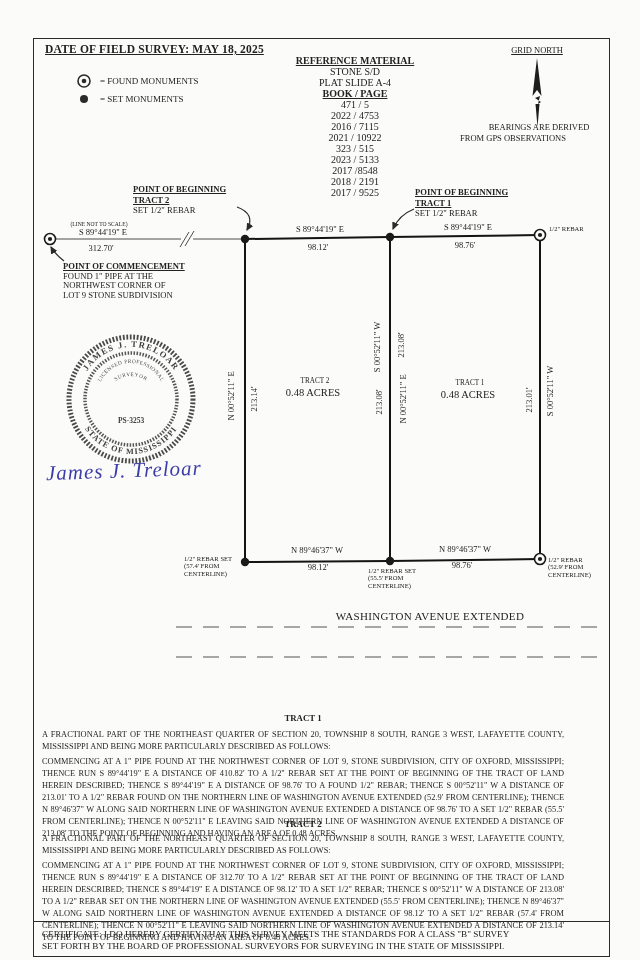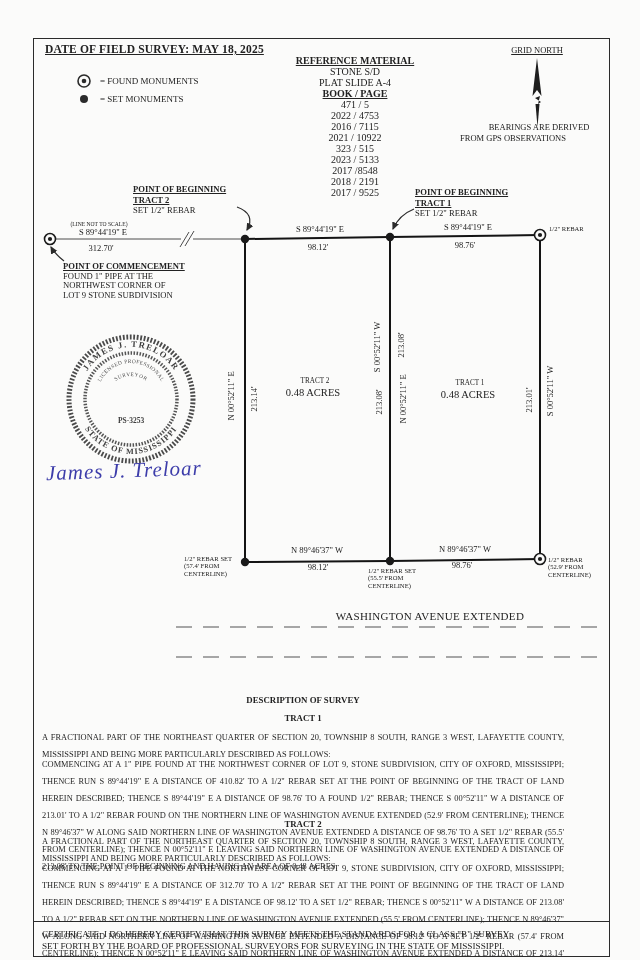--- a/index.html
+++ b/index.html
@@ -10,21 +10,21 @@
   .divider{position:absolute;left:33px;top:921px;width:577px;border-top:1.6px solid #2b2b2b;}
   .abs{position:absolute;white-space:nowrap;}
   .pin{position:absolute;transform:translate(-50%,-50%);white-space:nowrap;}
   .pinrot{position:absolute;transform:translate(-50%,-50%) rotate(-90deg);white-space:nowrap;}
   .b{font-weight:bold;text-decoration:underline;}
   .u{text-decoration:underline;}
   .s12{font-size:11.5px;letter-spacing:.2px;}
   .s9{font-size:9px;}
   .s85{font-size:8.5px;}
   .ctr{text-align:center;}
-  .para{position:absolute;left:42px;width:522px;font-size:8.4px;line-height:17px;
+  .para{position:absolute;left:42px;width:522px;font-size:8.4px;line-height:12px;
         text-align:justify;white-space:normal;color:#262626;}
   .head{position:absolute;left:42px;width:522px;text-align:center;font-weight:bold;font-size:8.8px;}
   .refline{font-size:10px;line-height:11px;}
   .poblock{position:absolute;font-size:8.6px;line-height:10.5px;}
   .cornernote{position:absolute;font-size:6.6px;line-height:7.4px;}
   .sig{position:absolute;left:46px;top:458px;width:180px;font-style:italic;font-size:21px;
        color:#3d3daa;transform:rotate(-2deg);letter-spacing:1px;}
   svg{position:absolute;left:0;top:0;}
 </style>
 </head>
@@ -204,21 +204,20 @@
   <div class="cornernote" style="left:548px;top:556px;">
     <div>1/2" REBAR</div>
     <div>(52.9' FROM</div>
     <div>CENTERLINE)</div>
   </div>
 
   <div class="pin" style="left:398px;top:616px;font-size:11px;letter-spacing:.3px;margin-left:32px;">WASHINGTON AVENUE EXTENDED</div>
 
   <div class="sig">James J. Treloar</div>
 
-  <div class="head" style="top:695px;">DESCRIPTION OF SURVEY</div>
   <div class="head" style="top:713px;">TRACT 1</div>
   <div class="para" style="top:729px;">A FRACTIONAL PART OF THE NORTHEAST QUARTER OF SECTION 20, TOWNSHIP 8 SOUTH, RANGE 3 WEST, LAFAYETTE COUNTY, MISSISSIPPI AND BEING MORE PARTICULARLY DESCRIBED AS FOLLOWS:</div>
   <div class="para" style="top:756px;">COMMENCING AT A 1" PIPE FOUND AT THE NORTHWEST CORNER OF LOT 9, STONE SUBDIVISION, CITY OF OXFORD, MISSISSIPPI; THENCE RUN S 89°44'19" E A DISTANCE OF 410.82' TO A 1/2" REBAR SET AT THE POINT OF BEGINNING OF THE TRACT OF LAND HEREIN DESCRIBED; THENCE S 89°44'19" E A DISTANCE OF 98.76' TO A FOUND 1/2" REBAR; THENCE S 00°52'11" W A DISTANCE OF 213.01' TO A 1/2" REBAR FOUND ON THE NORTHERN LINE OF WASHINGTON AVENUE EXTENDED (52.9' FROM CENTERLINE); THENCE N 89°46'37" W ALONG SAID NORTHERN LINE OF WASHINGTON AVENUE EXTENDED A DISTANCE OF 98.76' TO A SET 1/2" REBAR (55.5' FROM CENTERLINE); THENCE N 00°52'11" E LEAVING SAID NORTHERN LINE OF WASHINGTON AVENUE EXTENDED A DISTANCE OF 213.08' TO THE POINT OF BEGINNING AND HAVING AN AREA OF 0.48 ACRES.</div>
   <div class="head" style="top:819px;">TRACT 2</div>
   <div class="para" style="top:833px;">A FRACTIONAL PART OF THE NORTHEAST QUARTER OF SECTION 20, TOWNSHIP 8 SOUTH, RANGE 3 WEST, LAFAYETTE COUNTY, MISSISSIPPI AND BEING MORE PARTICULARLY DESCRIBED AS FOLLOWS:</div>
   <div class="para" style="top:860px;">COMMENCING AT A 1" PIPE FOUND AT THE NORTHWEST CORNER OF LOT 9, STONE SUBDIVISION, CITY OF OXFORD, MISSISSIPPI; THENCE RUN S 89°44'19" E A DISTANCE OF 312.70' TO A 1/2" REBAR SET AT THE POINT OF BEGINNING OF THE TRACT OF LAND HEREIN DESCRIBED; THENCE S 89°44'19" E A DISTANCE OF 98.12' TO A SET 1/2" REBAR; THENCE S 00°52'11" W A DISTANCE OF 213.08' TO A 1/2" REBAR SET ON THE NORTHERN LINE OF WASHINGTON AVENUE EXTENDED (55.5' FROM CENTERLINE); THENCE N 89°46'37" W ALONG SAID NORTHERN LINE OF WASHINGTON AVENUE EXTENDED A DISTANCE OF 98.12' TO A SET 1/2" REBAR (57.4' FROM CENTERLINE); THENCE N 00°52'11" E LEAVING SAID NORTHERN LINE OF WASHINGTON AVENUE EXTENDED A DISTANCE OF 213.14' TO THE POINT OF BEGINNING AND HAVING AN AREA OF 0.48 ACRES.</div>
 
   <div class="abs" style="left:42px;top:941px;font-size:9.2px;">SET FORTH BY THE BOARD OF PROFESSIONAL SURVEYORS FOR SURVEYING IN THE STATE OF MISSISSIPPI.</div>
   <div class="abs" style="left:42px;top:929px;font-size:9.2px;">CERTIFICATE: I DO HEREBY CERTIFY THAT THIS SURVEY MEETS THE STANDARDS FOR A CLASS "B" SURVEY</div>
 </div>

